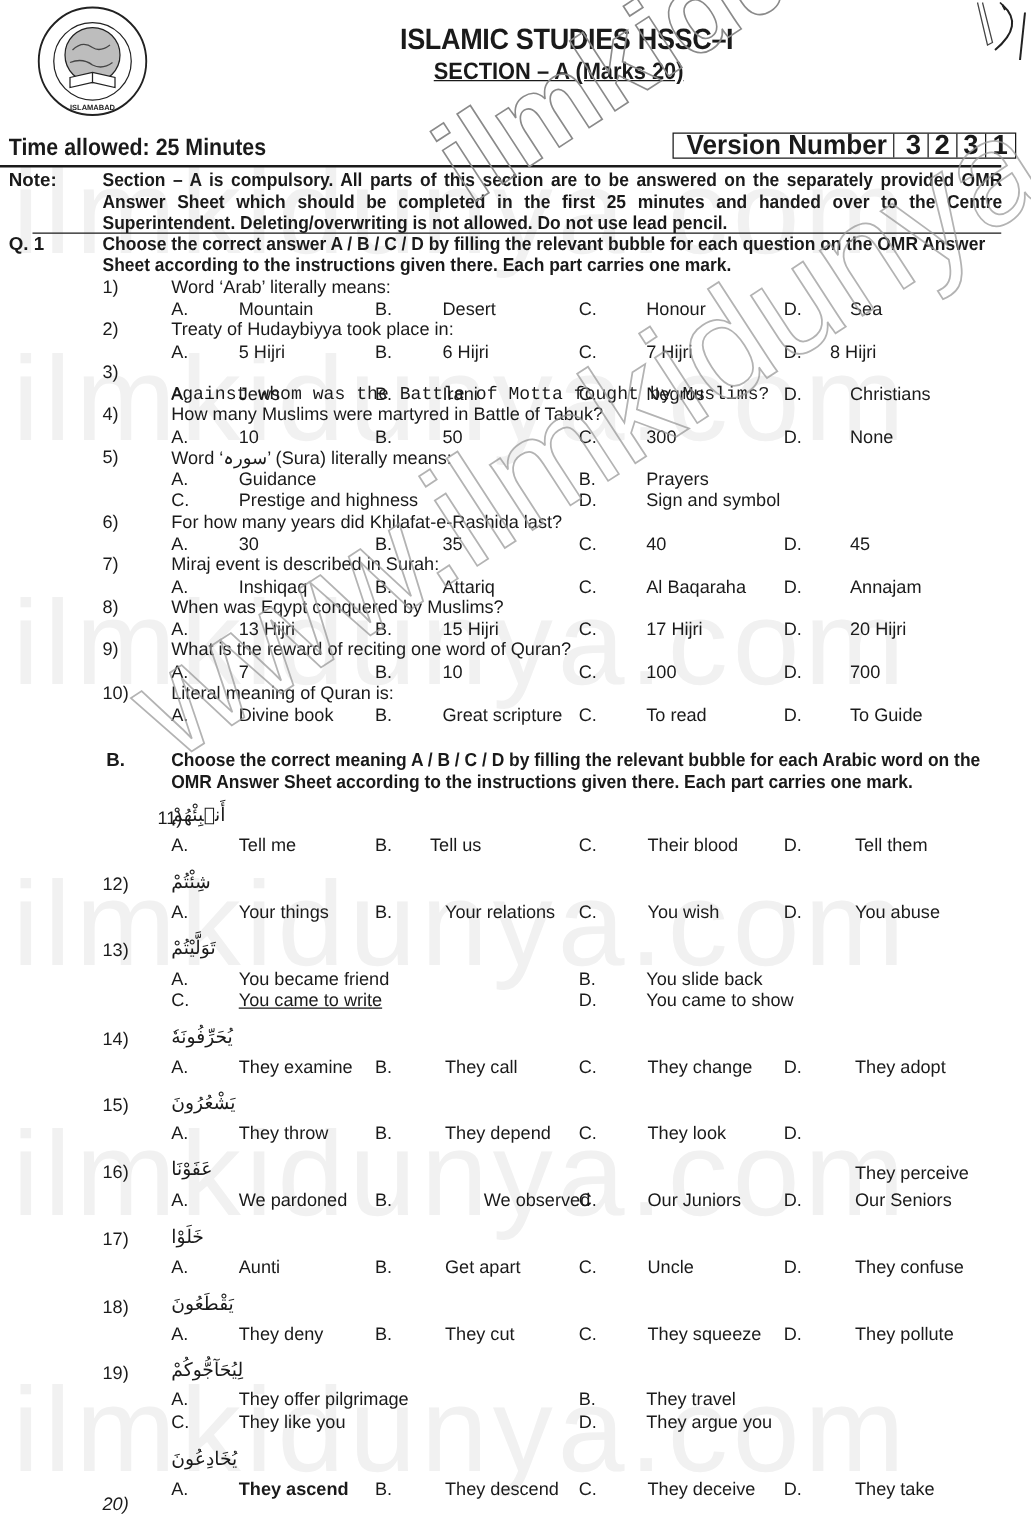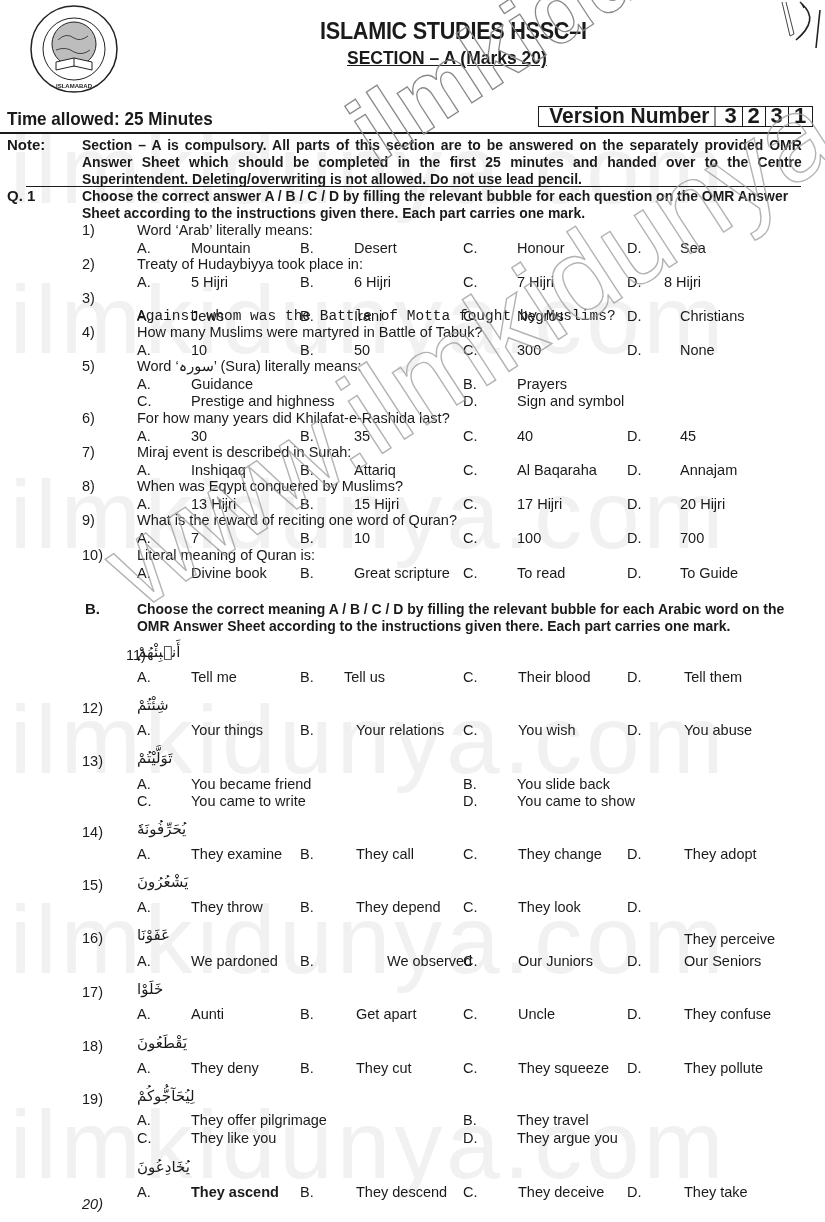--- a/index.html
+++ b/index.html
@@ -310,21 +310,21 @@
       <span class="opt-text" style="left:684px;top:722px;">You abuse</span>
     </div>
     <div style="position:absolute;left:0;top:0;">
       <span class="qnum" style="top:753px;">13)</span>
       <span class="arabic" style="top:749px;">تَوَلَّيْتُمْ</span>
       <span class="opt-letter" style="left:137px;top:776px;">A.</span>
       <span class="opt-text" style="left:191px;top:776px;">You became friend</span>
       <span class="opt-letter" style="left:463px;top:776px;">B.</span>
       <span class="opt-text" style="left:517px;top:776px;">You slide back</span>
       <span class="opt-letter" style="left:137px;top:793px;">C.</span>
-      <span class="opt-text" style="left:191px;top:793px;">You came to write</span>
+      <span class="opt-text" style="left:191px;top:793px;text-decoration:underline;">You came to write</span>
       <span class="opt-letter" style="left:463px;top:793px;">D.</span>
       <span class="opt-text" style="left:517px;top:793px;">You came to show</span>
     </div>
     <div style="position:absolute;left:0;top:0;">
       <span class="qnum" style="top:824px;">14)</span>
       <span class="arabic" style="top:820px;">يُحَرِّفُونَهٗ</span>
       <span class="opt-letter" style="left:137px;top:846px;">A.</span>
       <span class="opt-text" style="left:191px;top:846px;">They examine</span>
       <span class="opt-letter" style="left:300px;top:846px;">B.</span>
       <span class="opt-text" style="left:356px;top:846px;">They call</span>

